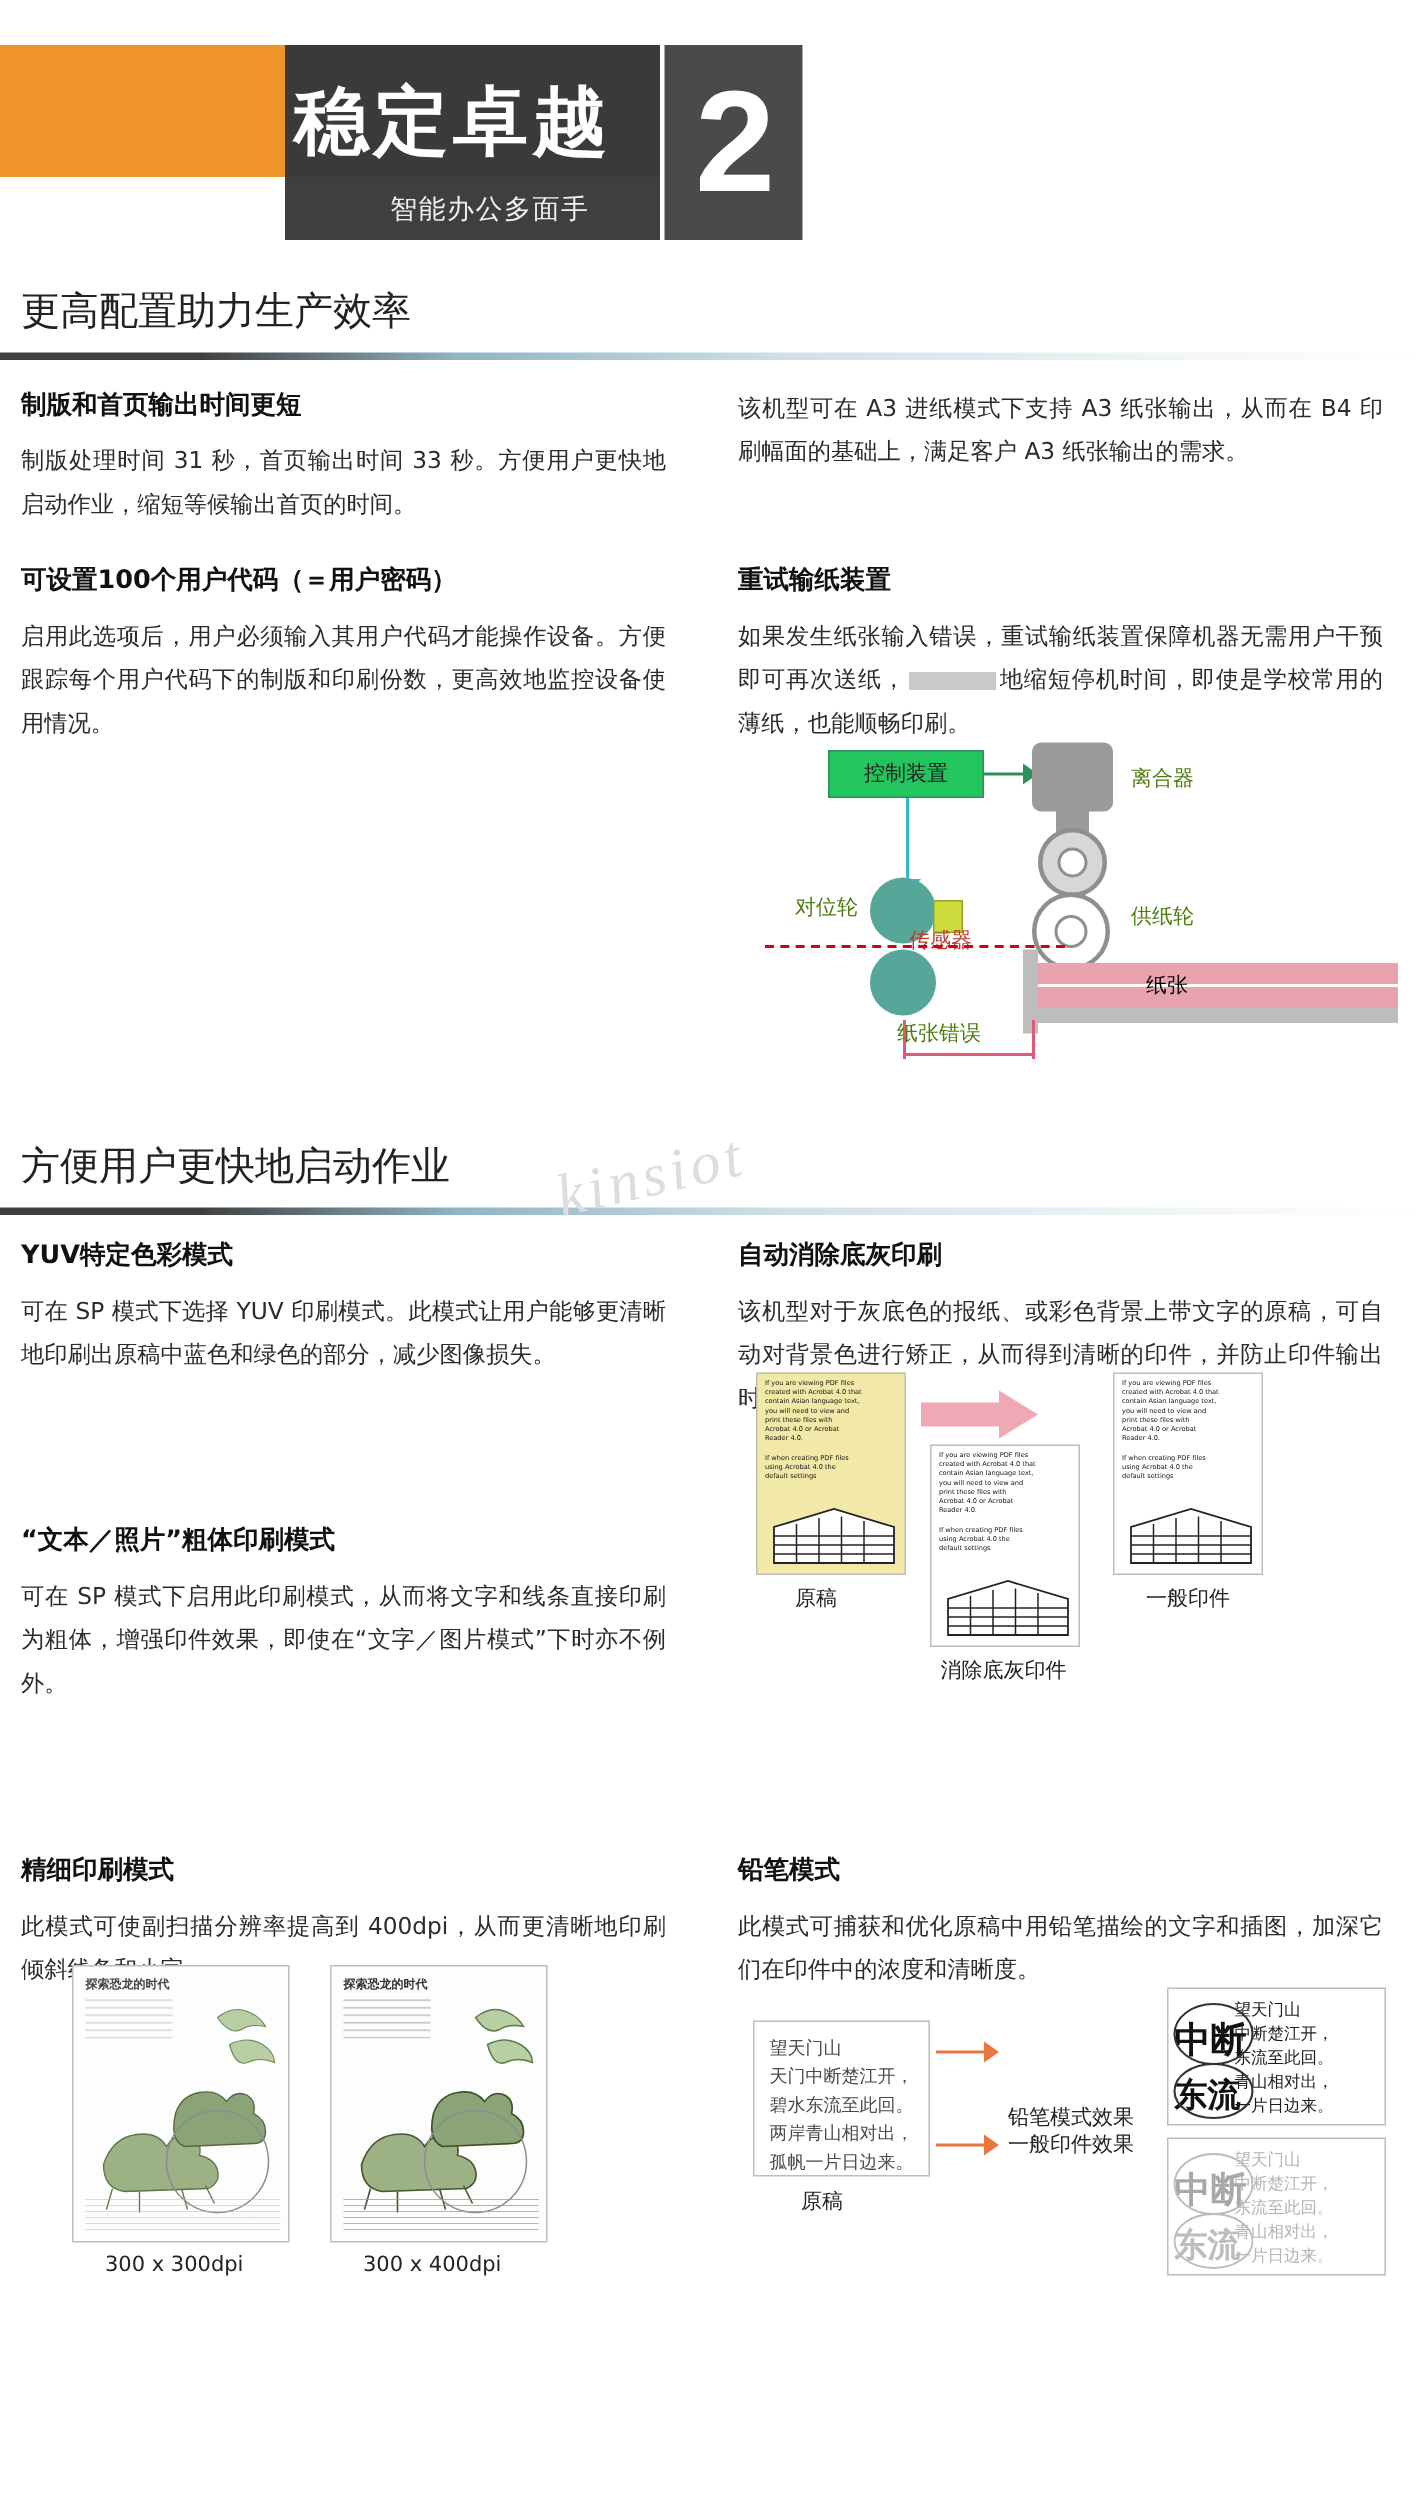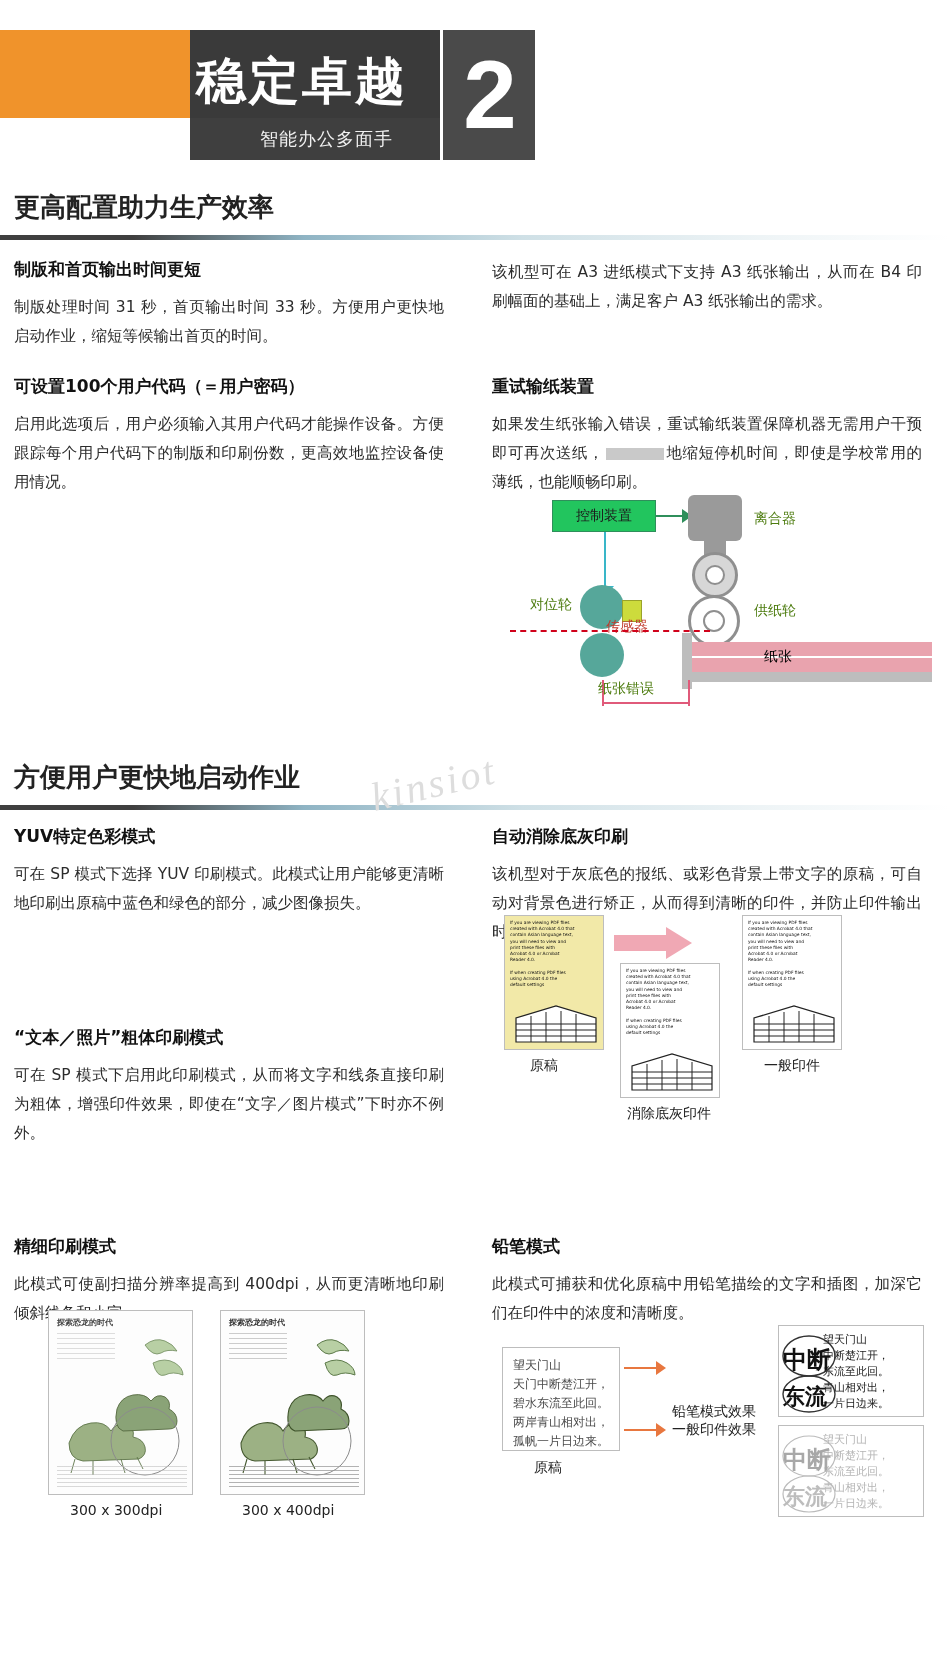--- a/index.html
+++ b/index.html
@@ -46,21 +46,21 @@
   .banner-num {
     position: absolute; left: 455px; top: 10px; width: 70px;
     text-align: center;
     font-size: 96px; font-weight: bold; color: #ffffff; line-height: 110px;
     font-family: "Liberation Sans", sans-serif;
   }
 
   
   .section { position: absolute; left: 0; width: 950px; }
   .sec-title {
-    font-size: 26px; font-weight: bold; color: #222;
+    font-size: 26px; font-weight: normal; color: #222;
     padding-left: 14px;
     font-family: "DejaVu Sans", sans-serif;
   }
   .sec-rule {
     margin-top: 10px;
     height: 5px; width: 950px;
     background: linear-gradient(to right, #3f3f3f 0%, #3f3f3f 14%, #8fb4c4 32%, #cfe0e6 55%, #eef4f6 80%, #ffffff 100%);
   }
 
   
@@ -208,21 +208,21 @@
   <div class="col-left" style="top:825px;">
     <div class="sub-head">YUV特定色彩模式</div>
     <div class="body-text">可在 SP 模式下选择 YUV 印刷模式。此模式让用户能够更清晰地印刷出原稿中蓝色和绿色的部分，减少图像损失。</div>
   </div>
 
   <div class="col-right" style="top:825px;">
     <div class="sub-head">自动消除底灰印刷</div>
     <div class="body-text">该机型对于灰底色的报纸、或彩色背景上带文字的原稿，可自动对背景色进行矫正，从而得到清晰的印件，并防止印件输出时粘在印筒上。</div>
   </div>
 
-  <div class="col-left" style="top:1015px;margin-top:11px;">
+  <div class="col-left" style="top:1015px;">
     <div class="sub-head">“文本／照片”粗体印刷模式</div>
     <div class="body-text">可在 SP 模式下启用此印刷模式，从而将文字和线条直接印刷为粗体，增强印件效果，即使在“文字／图片模式”下时亦不例外。</div>
   </div>
 
   <div class="col-left" style="top:1235px;">
     <div class="sub-head">精细印刷模式</div>
     <div class="body-text">此模式可使副扫描分辨率提高到 400dpi，从而更清晰地印刷倾斜线条和小字。</div>
   </div>
 
   <div class="col-right" style="top:1235px;">

